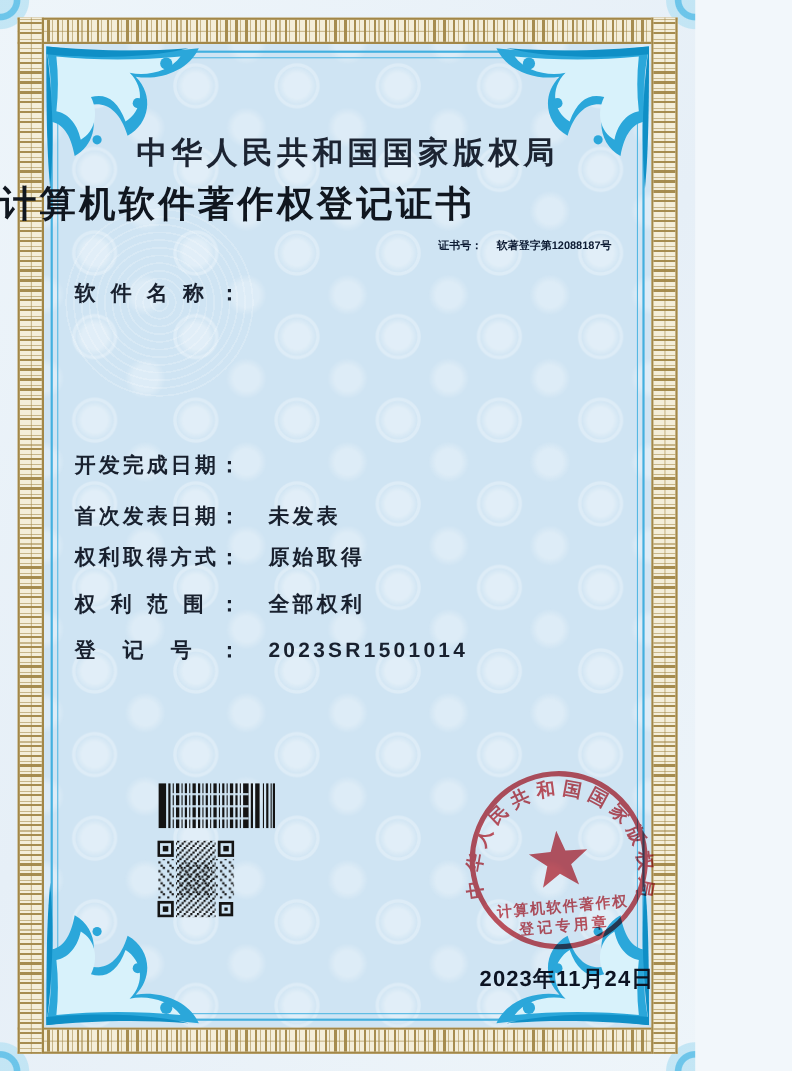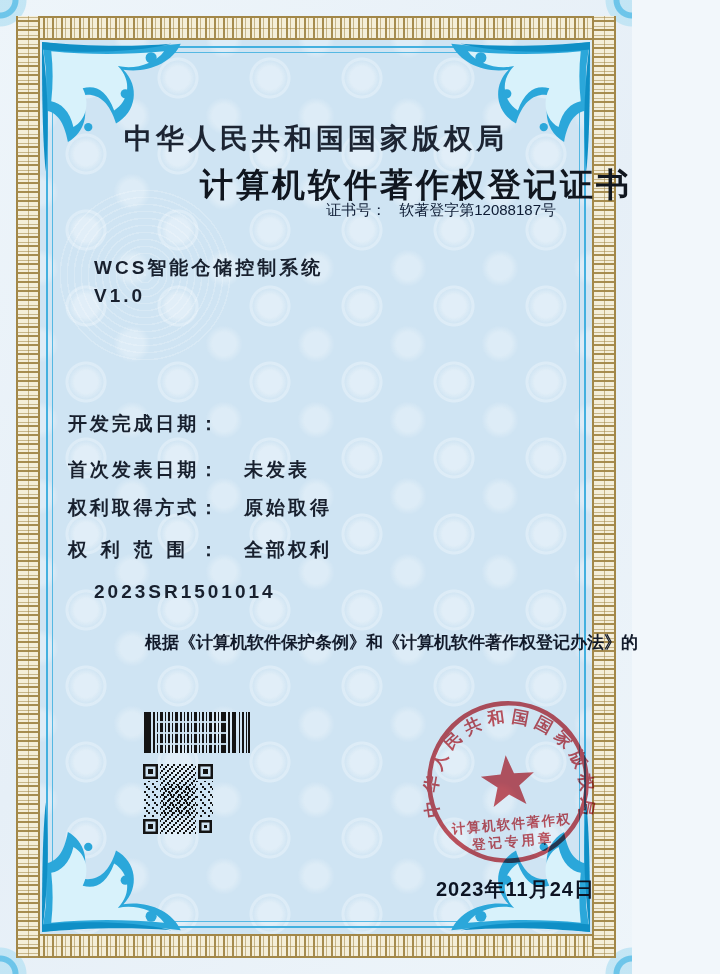--- a/index.html
+++ b/index.html
@@ -57,22 +57,22 @@
   .flourish.br{right:42px;bottom:42px;transform:scale(-1,-1);}
 
   .emblem-watermark{
     position:absolute;left:55px;top:185px;width:180px;height:180px;border-radius:50%;
     background:repeating-radial-gradient(circle at center,rgba(255,255,255,.55) 0 1.5px,transparent 1.5px 7px);
     opacity:.35;z-index:1;
   }
 
   .txt{position:absolute;color:#18202e;z-index:4;white-space:nowrap;}
   .authority{left:0;width:100%;top:120px;text-align:center;font-size:28px;font-weight:bold;letter-spacing:4px;color:#1c2432;}
-  .cert-title{left:0;width:100%;top:163px;text-align:right;font-size:33px;font-weight:bold;letter-spacing:3px;color:#10161f;}
-  .certno{top:201px;right:76px;font-size:15px;font-weight:normal;color:#0d1b33;}
+  .cert-title{left:0;width:100%;top:163px;text-align:left;font-size:33px;font-weight:bold;letter-spacing:3px;color:#10161f;}
+  .certno{top:216px;right:76px;font-size:10px;font-weight:bold;color:#0d1b33;}
   .certno .lbl{margin-right:13px;}
 
   .field{position:absolute;left:68px;display:flex;z-index:4;}
   .field .flabel{display:inline-block;width:150px;font-size:19px;font-weight:bold;color:#18202e;
     text-align:justify;text-align-last:justify;line-height:28px;white-space:nowrap;flex:none;}
   .field .fvalue{margin-left:26px;font-size:19px;font-weight:bold;letter-spacing:3px;color:#18202e;line-height:28px;white-space:nowrap;}
   .f0{top:254px}.f1{top:328px}.f2{top:410px}.f3{top:456px}.f4{top:494px}.f5{top:536px}.f6{top:578px}
 
   .statement{position:absolute;left:88px;top:620px;width:560px;z-index:4;
     font-size:17px;font-weight:bold;color:#121a2a;line-height:45px;}
@@ -151,47 +151,44 @@
 
   
   <div class="txt authority">中华人民共和国国家版权局</div>
   <div class="txt cert-title">计算机软件著作权登记证书</div>
   <div class="txt certno">
     <span class="lbl">证书号：</span><span>软著登字第12088187号</span>
   </div>
 
   
   <div class="field f0">
-    <span class="fvalue">
-      <div>WCS智能仓储控制系统</div>
-      <div>V1.0</div>
-    </span>
+    <span class="flabel">软件名称：</span>
   </div>
   <div class="field f2">
     <span class="flabel">开发完成日期：</span>
   </div>
   <div class="field f3">
     <span class="flabel">首次发表日期：</span>
     <span class="fvalue">未发表</span>
   </div>
   <div class="field f5">
     <span class="flabel">权利范围：</span>
     <span class="fvalue">全部权利</span>
   </div>
   <div class="field f4">
     <span class="flabel">权利取得方式：</span>
     <span class="fvalue">原始取得</span>
   </div>
   <div class="field f6">
+    <span class="flabel">登记号：</span>
     <span class="fvalue">2023SR1501014</span>
   </div>
 
   
   <div class="statement">
-    <div class="l1">根据《计算机软件保护条例》和《计算机软件著作权登记办法》的</div>
   </div>
 
   
   <svg class="barcode" width="106" height="41" viewBox="0 0 106 41">
     <g fill="#141414">
       <rect x="0" y="0" width="7" height="41"></rect>
       <rect x="9" y="0" width="2" height="41"></rect>
       <rect x="13" y="0" width="1" height="41"></rect>
       <rect x="16" y="0" width="3" height="41"></rect>
       <rect x="21" y="0" width="1" height="41"></rect>

